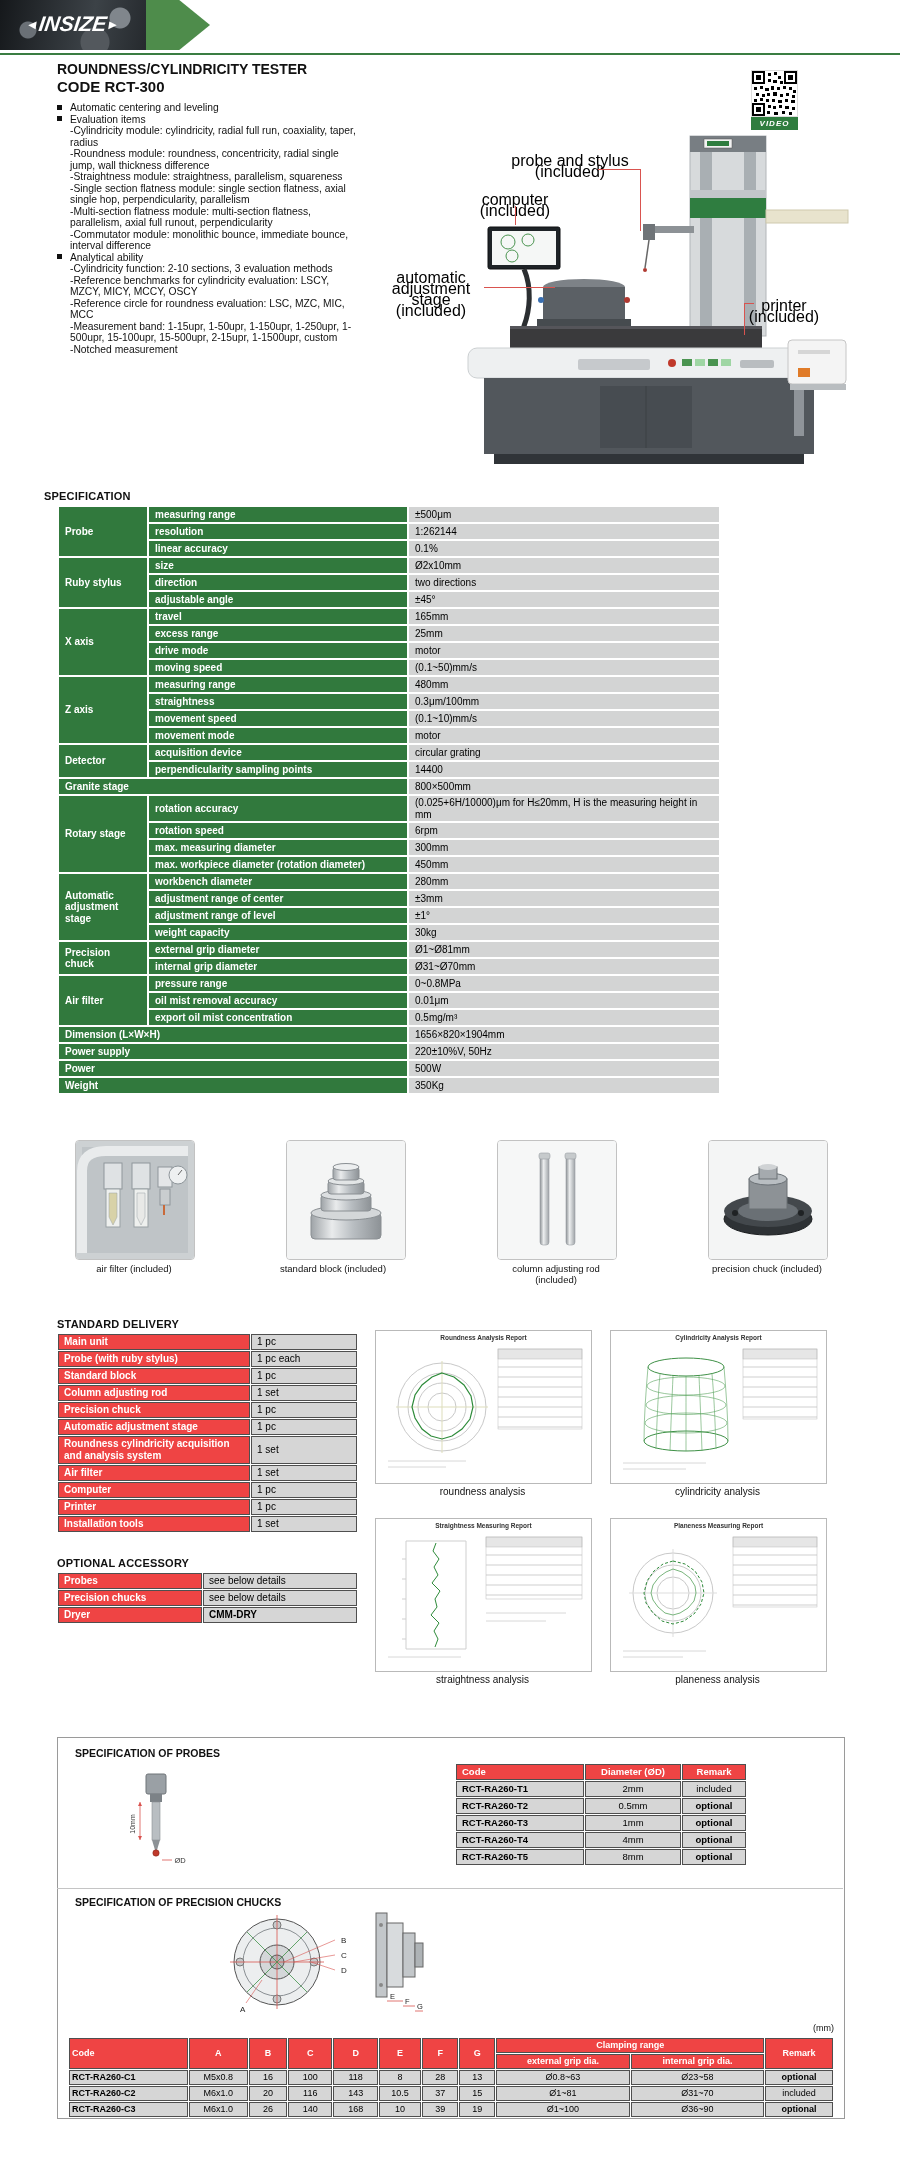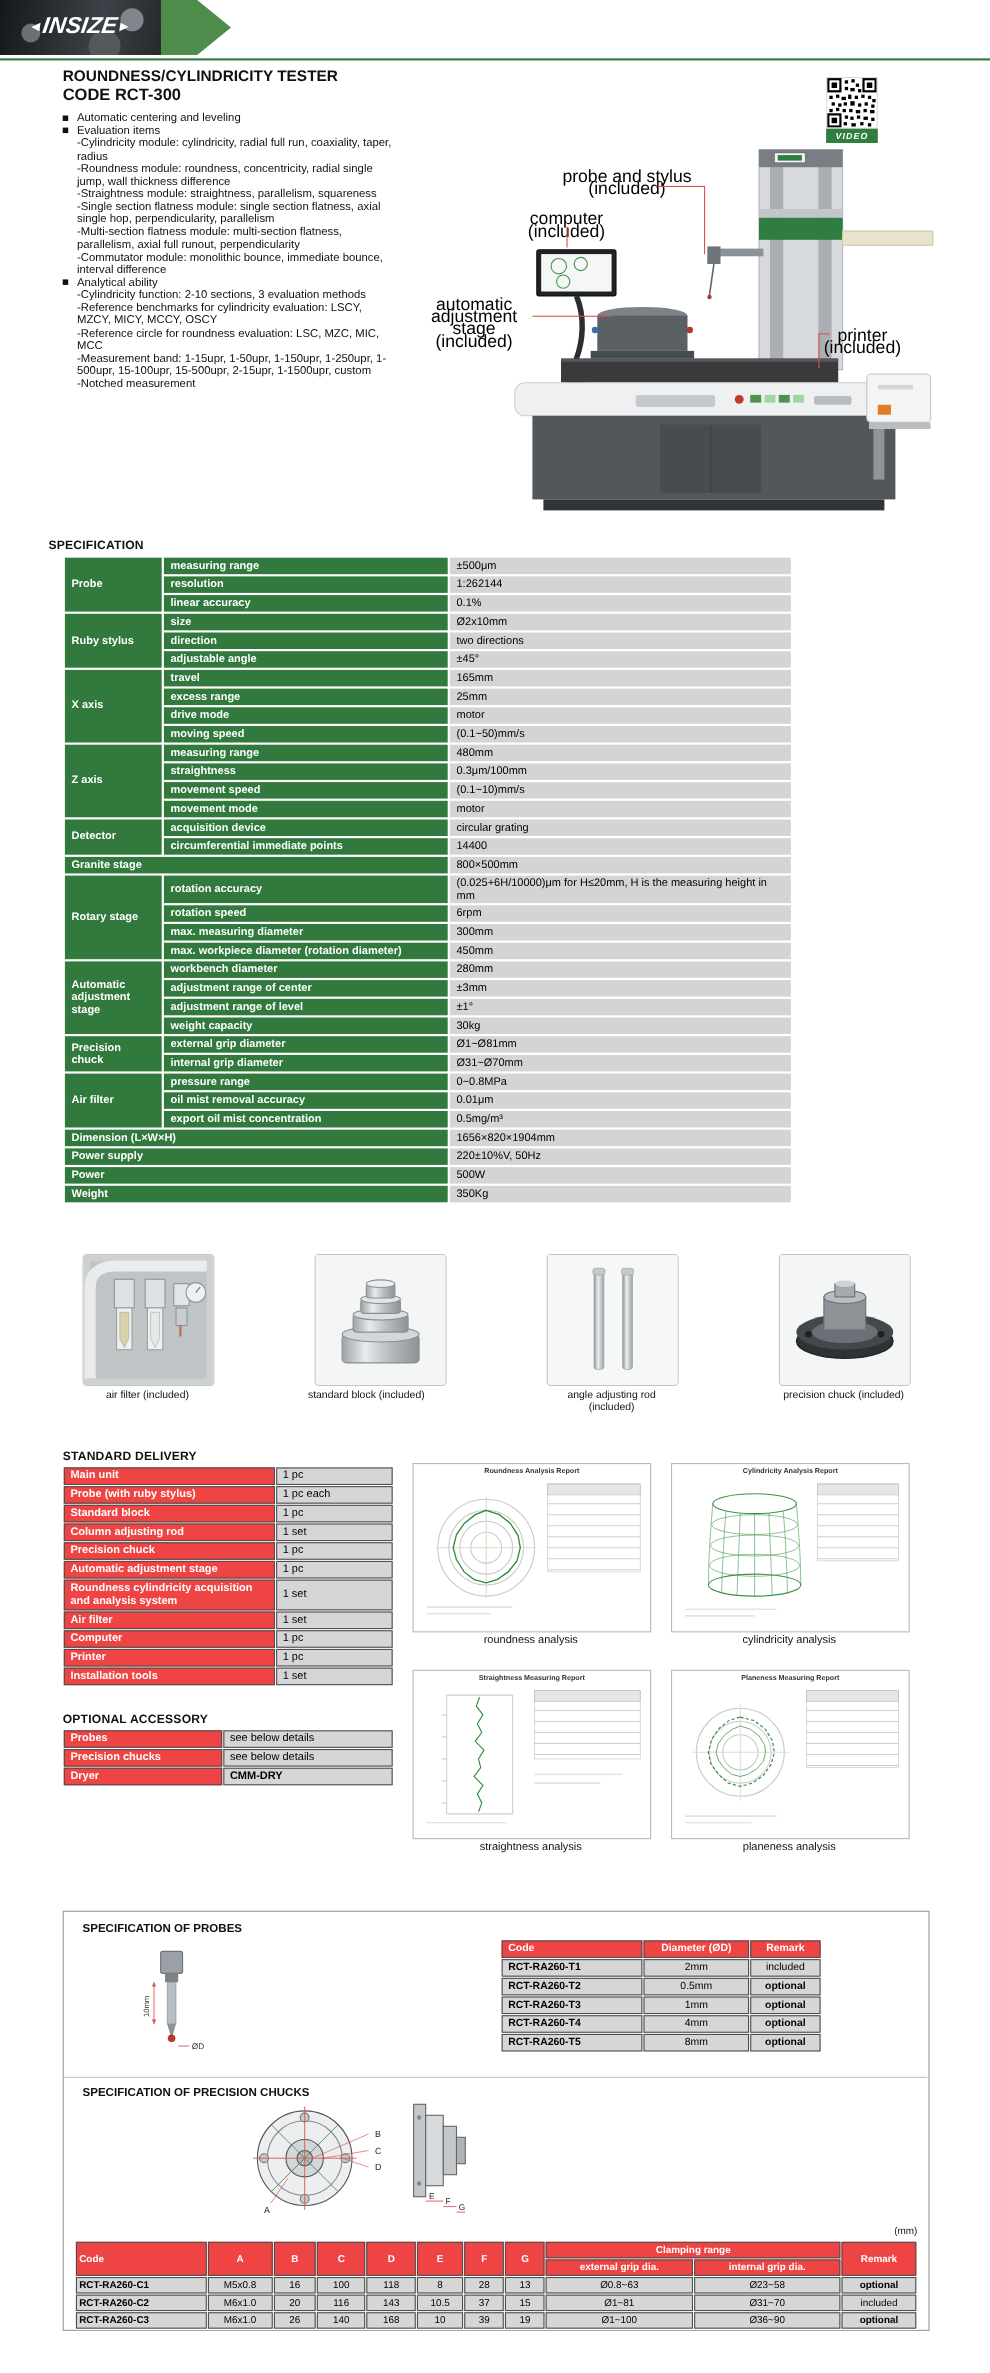--- a/index.html
+++ b/index.html
@@ -303,21 +303,21 @@
       <tr>
         <td class="g">movement mode</td>
         <td class="v">motor</td>
       </tr>
       <tr>
         <td class="g" rowspan="2">Detector</td>
         <td class="g">acquisition device</td>
         <td class="v">circular grating</td>
       </tr>
       <tr>
-        <td class="g">circumferential immediate points</td>
+        <td class="g">perpendicularity sampling points</td>
         <td class="v">14400</td>
       </tr>
       <tr>
         <td class="g" colspan="2">Granite stage</td>
         <td class="v">800×500mm</td>
       </tr>
       <tr>
         <td class="g" rowspan="4">Rotary stage</td>
         <td class="g">rotation accuracy</td>
         <td class="v">(0.025+6H/10000)μm for H≤20mm, H is the measuring height in mm</td>
@@ -456,21 +456,21 @@
     <rect x="40" y="38" width="38" height="30" fill="#8d9296" stroke="#6a7075"></rect>
     <ellipse cx="59" cy="38" rx="19" ry="6" fill="#b9bec2" stroke="#6a7075"></ellipse>
     <rect x="50" y="26" width="18" height="12" fill="#a5aaae" stroke="#6a7075"></rect>
     <ellipse cx="59" cy="26" rx="9" ry="3" fill="#d0d3d5"></ellipse>
     <circle cx="26" cy="72" r="3" fill="#1f2224"></circle>
       <circle cx="92" cy="72" r="3" fill="#1f2224"></circle>
   </svg>
 </div>
 <div class="photo-caption" style="left:75px">air filter (included)</div>
 <div class="photo-caption" style="left:274px">standard block (included)</div>
-<div class="photo-caption" style="left:497px">angle adjusting rod (included)</div>
+<div class="photo-caption" style="left:497px">column adjusting rod (included)</div>
 <div class="photo-caption" style="left:708px">precision chuck (included)</div>
 
 <div class="h-sec" style="left:57px;top:1318px">STANDARD DELIVERY</div>
 <table class="dk delivery-table">
   <colgroup>
       <col style="width:192px">
       <col style="width:106px">
     </colgroup>
   <tbody id="delivery-tbody">
       <tr>

